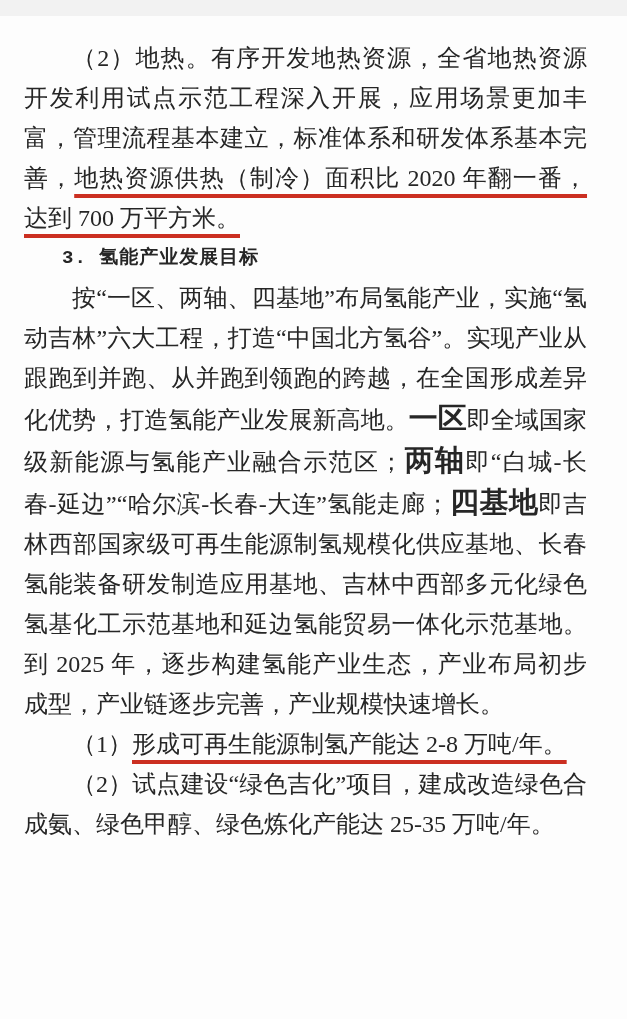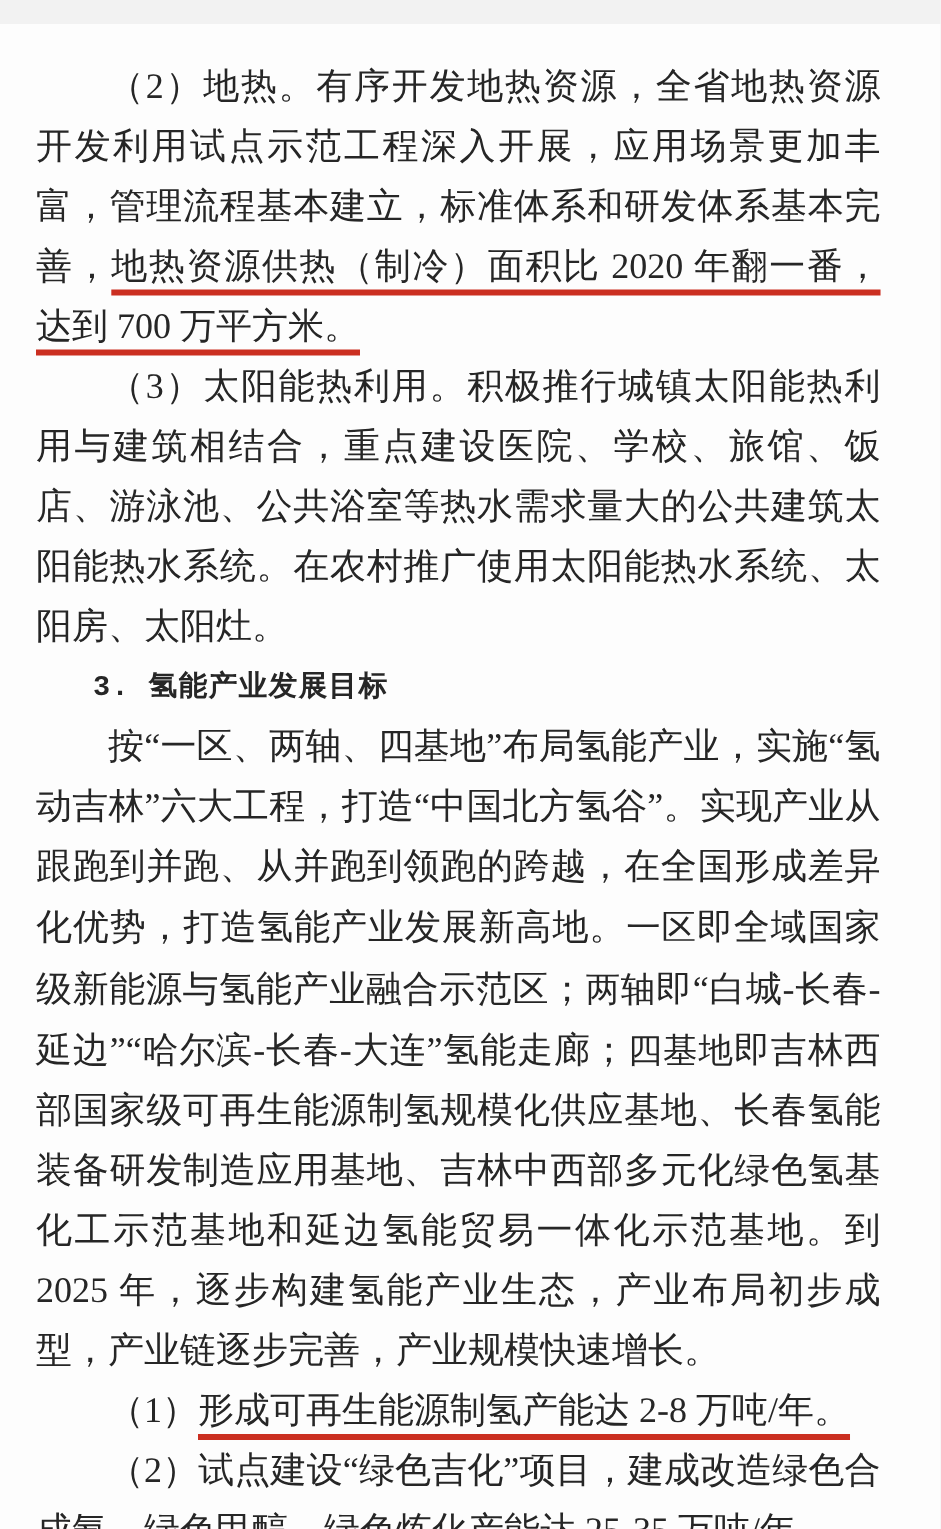--- a/index.html
+++ b/index.html
@@ -29,41 +29,40 @@
     margin: 0;
     text-indent: 2em;
   }
   .heading {
     font-weight: 700;
     font-family: Liberation Mono, monospace;
     font-size: 19px;
     letter-spacing: 1px;
   }
   .b {
-    font-weight: 400;
+    font-weight: 700;
     font-family: "Liberation Sans", "DejaVu Sans", sans-serif;
-    font-size: 23px;
+    font-size: 29px;
   }
   .ul-red {
     text-decoration: underline;
     text-decoration-color: var(--red, #cb2f21);
     text-decoration-thickness: 4px;
     text-underline-offset: 8px;
     text-decoration-skip-ink: none;
   }
 </style>
 </head>
 <body>
 
 <div class="page" style="background: rgb(253, 253, 253); color: rgb(38, 38, 38);">
   <div class="doc">
 
     <p><span>（2）地热。有序开发地热资源，全省地热资源开发利用试点示范工程深入开展，应用场景更加丰富，管理流程基本建立，标准体系和研发体系基本完善，</span><span class="ul-red">地热资源供热（制冷）面积比 2020 年翻一番，达到 700 万平方米。</span></p>
 
-    <p><span>（3）太阳能热利用。积极推行城镇太阳能热利用与建筑相结合，重点建设医院、学校、旅馆、饭店、游泳池、公共浴室等热水需求量大的公共建筑太阳能热水系统。在农村推广使用太阳能热水系统、太阳房、太阳灶。</span></p>
 
     <p class="heading"><span>3. 氢能产业发展目标</span></p>
 
     <p><span>按“一区、两轴、四基地”布局氢能产业，实施“氢动吉林”六大工程，打造“中国北方氢谷”。实现产业从跟跑到并跑、从并跑到领跑的跨越，在全国形成差异化优势，打造氢能产业发展新高地。</span><span class="b">一区</span><span>即全域国家级新能源与氢能产业融合示范区；</span><span class="b">两轴</span><span>即“白城-长春-延边”“哈尔滨-长春-大连”氢能走廊；</span><span class="b">四基地</span><span>即吉林西部国家级可再生能源制氢规模化供应基地、长春氢能装备研发制造应用基地、吉林中西部多元化绿色氢基化工示范基地和延边氢能贸易一体化示范基地。到 2025 年，逐步构建氢能产业生态，产业布局初步成型，产业链逐步完善，产业规模快速增长。</span></p>
 
     <p><span>（1）</span><span class="ul-red">形成可再生能源制氢产能达 2-8 万吨/年。</span></p>
 
     <p><span>（2）试点建设“绿色吉化”项目，建成改造绿色合成氨、绿色甲醇、绿色炼化产能达 25-35 万吨/年。</span></p>
 
   </div>

